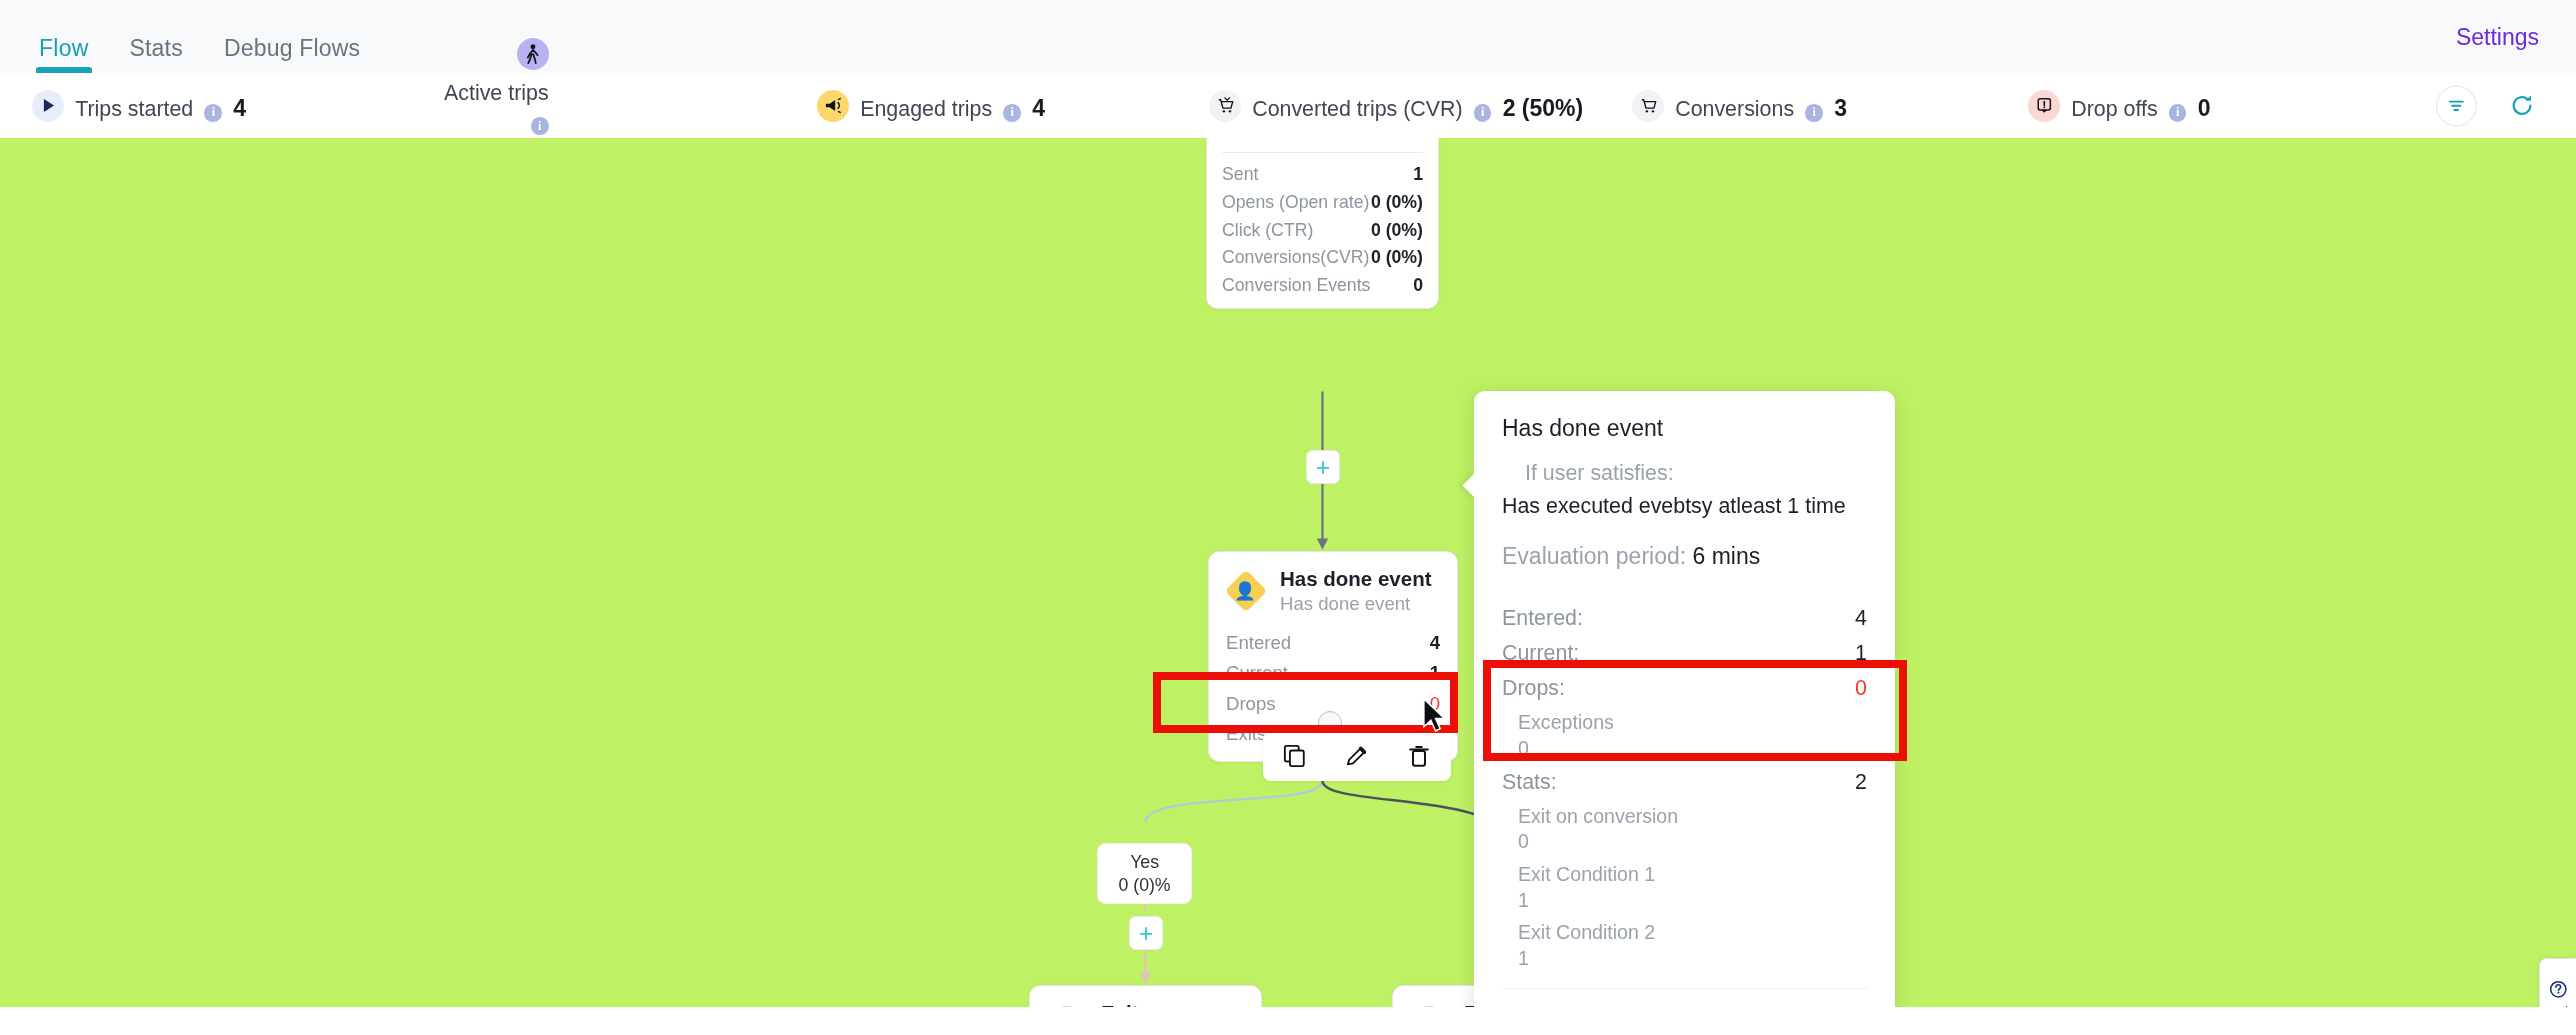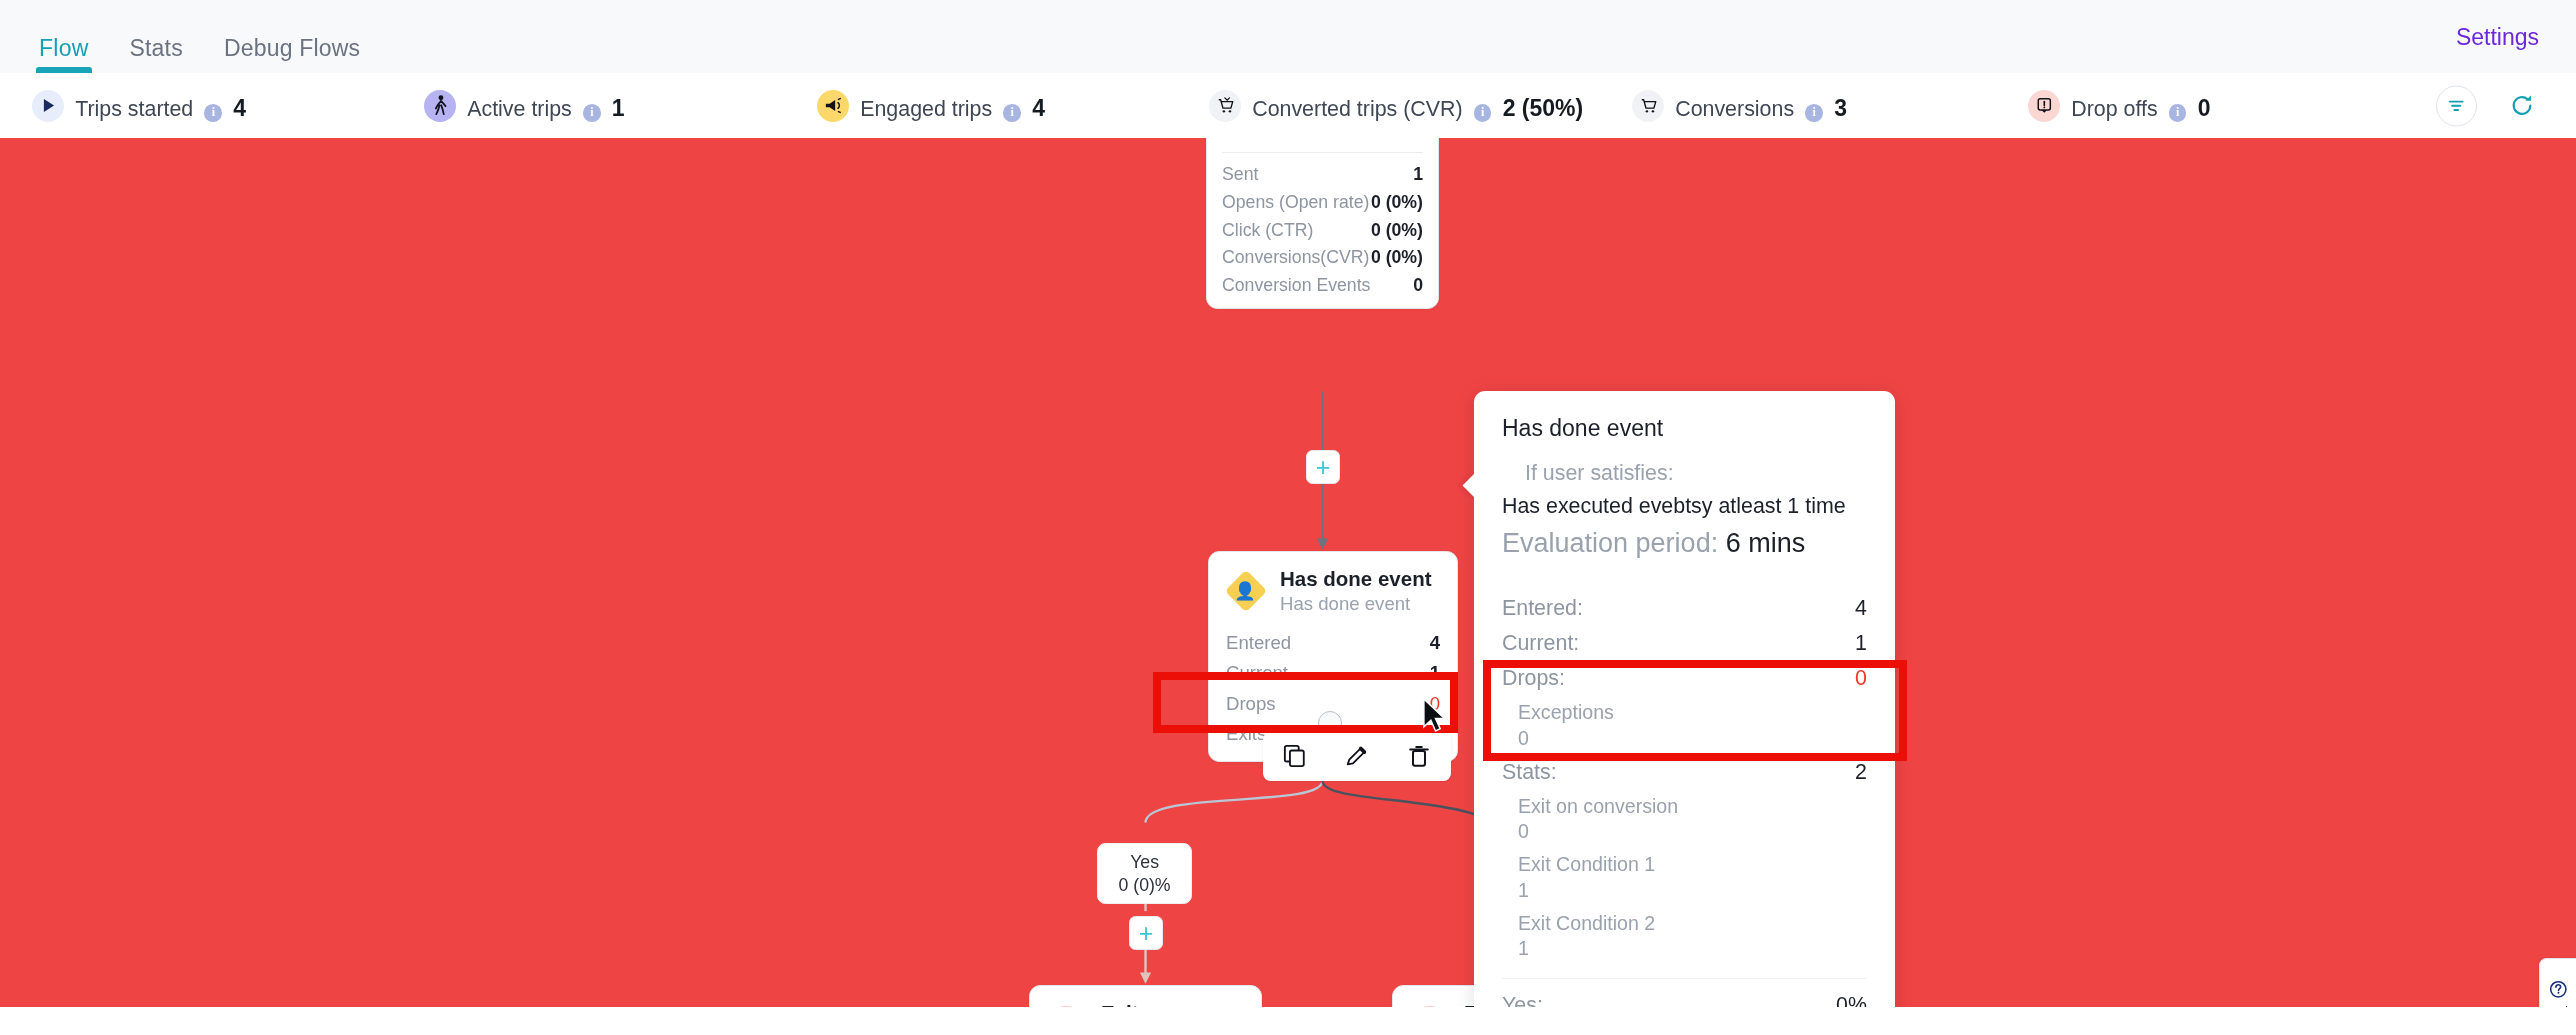--- a/index.html
+++ b/index.html
@@ -66,21 +66,21 @@
     display: flex; align-items: center; justify-content: center; cursor: pointer;
   }
   .icon-btn {
     width: 41px; height: 41px; display: flex; align-items: center;
     justify-content: center; cursor: pointer; background: none; border: none;
   }
 
   
   .canvas {
     position: absolute; left: 0; top: 138px; width: 2576px; height: 898px;
-    background: #ef4444; overflow: hidden;
+    background: #bef264; overflow: hidden;
   }
   .canvas-svg { position: absolute; left: 0; top: 0; width: 2576px; height: 898px; }
 
   
   .node {
     position: absolute; background: #ffffff;
     border: 1.4px solid #e3e7ec; border-radius: 11.2px;
     box-shadow: 0 0.9px 2.8px rgba(16,24,40,.05);
   }
   .node-head { display: flex; align-items: center; gap: 15px; padding: 15px 17px 9.3px 17px; }
@@ -152,21 +152,21 @@
   
   .tooltip-panel {
     position: absolute; left: 1474px; top: 253px; width: 421px;
     background: #ffffff; border-radius: 11.2px;
     box-shadow: 0 3.7px 20.5px rgba(16,24,40,.13);
     padding: 24px 28px 22.4px 28px;
   }
   .tp-title { font-size: 23px; color: #1b2029; margin-bottom: 15px; }
   .tp-muted { font-size: 21.4px; color: #9aa2ad; line-height: 1.55; margin-left: 23px; }
   .tp-strong { font-size: 21.4px; color: #1b2029; line-height: 1.55; }
-  .tp-inline { font-size: 27px; color: #9aa2ad; line-height: 1.55; }
+  .tp-inline { font-size: 23px; color: #9aa2ad; line-height: 1.55; margin-top: 16px; }
   .tp-inline b { color: #1b2029; font-weight: normal; }
   .tp-gap { height: 26px; }
   .tp-row {
     display: flex; justify-content: space-between; align-items: baseline;
     font-size: 21.4px; color: #8d95a0; padding: 3.7px 0; line-height: 1.3;
   }
   .tp-row .v { color: #1b2029; }
   .tp-row .v.red { color: #f0392c; }
   .tp-row.sub { padding-left: 16px; font-size: 19.6px; color: #9aa2ad; flex-direction: column; }
   .tp-row.sub .v { color: #9aa2ad; }
@@ -222,21 +222,21 @@
     <span class="stat-ico" style="background:#e8edfb;">
       <svg width="13" height="15" viewBox="0 0 14 16">
           <polygon points="2,1 13,8 2,15" fill="#1b2a5e"></polygon>
         </svg>
     </span>
     <span>Trips started</span>
     <span class="info-dot">i</span>
     <span class="stat-val">4</span>
   </div>
 
-  <div class="stat" style="position:absolute;left:424px;">
+  <div class="stat" style="position:absolute;left:444px;flex-direction:column;">
     <span class="stat-ico" style="background:#b7b3f2;">
       <svg width="15" height="20.5" viewBox="0 0 16 22">
         <circle cx="8.5" cy="3" r="2.6" fill="#12131a"></circle>
         <path d="M8.5 6.4 L5.2 10.5 L3 14.5 M8.5 6.4 L11.5 9.5 L13.5 12 M7 11 L5.5 16 L3.5 20.5 M8.8 11 L10.5 16 L11.5 20.5" stroke="#12131a" stroke-width="1.9" fill="none" stroke-linecap="round"></path>
       </svg>
     </span>
     <span>Active trips</span>
     <span class="info-dot">i</span>
     <span class="stat-val">1</span>
   </div>

